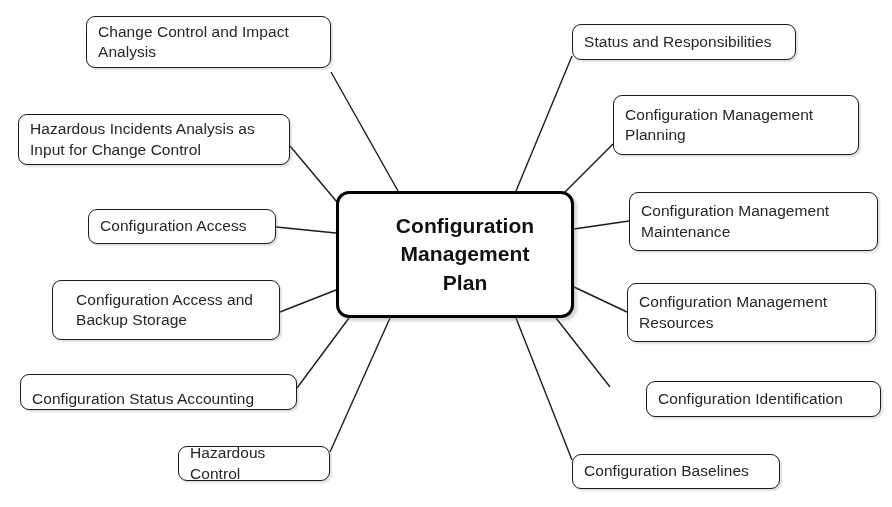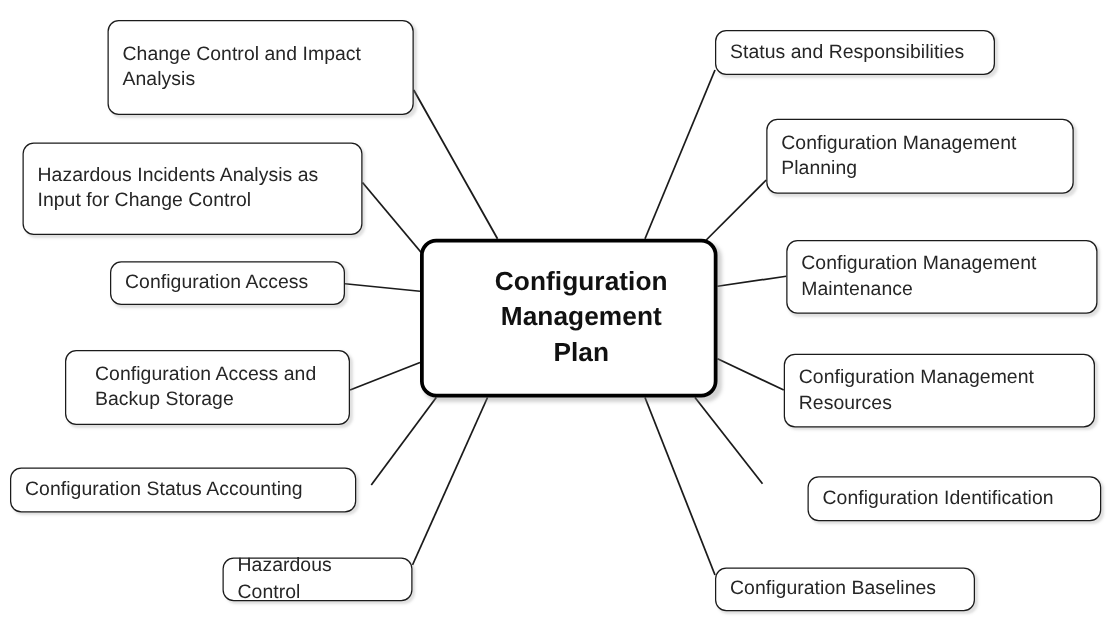--- a/index.html
+++ b/index.html
@@ -79,36 +79,36 @@
       <line x1="330" y1="452" x2="390" y2="318" stroke="#1b1b1b" stroke-width="1.4"></line>
       <line x1="572" y1="56" x2="516" y2="191" stroke="#1b1b1b" stroke-width="1.4"></line>
       <line x1="613" y1="144" x2="561" y2="196" stroke="#1b1b1b" stroke-width="1.4"></line>
       <line x1="629" y1="221" x2="574" y2="229" stroke="#1b1b1b" stroke-width="1.4"></line>
       <line x1="627" y1="312" x2="574" y2="287" stroke="#1b1b1b" stroke-width="1.4"></line>
       <line x1="610" y1="387" x2="556" y2="318" stroke="#1b1b1b" stroke-width="1.4"></line>
       <line x1="572" y1="460" x2="516" y2="318" stroke="#1b1b1b" stroke-width="1.4"></line>
     </svg>
 
   <div id="node-layer">
-      <div class="node" style="left: 86px; top: 16px; width: 245px; height: 76px;">
+      <div class="node" style="left: 86px; top: 16px; width: 245px; height: 52px;">
         <span class="node-label">Change Control and Impact
 Analysis</span>
       </div>
-      <div class="node" style="left: 18px; top: 114px; width: 272px; height: 74px;">
+      <div class="node" style="left: 18px; top: 114px; width: 272px; height: 51px;">
         <span class="node-label">Hazardous Incidents Analysis as
 Input for Change Control</span>
       </div>
       <div class="node" style="left: 88px; top: 209px; width: 188px; height: 35px;">
         <span class="node-label">Configuration Access</span>
       </div>
       <div class="node" style="left: 52px; top: 280px; width: 228px; height: 60px; padding-left: 12px;">
         <span class="node-label">Configuration Access and
 Backup Storage</span>
       </div>
-      <div class="node" style="left: 8px; top: 374px; width: 277px; height: 36px;">
+      <div class="node" style="left: 20px; top: 374px; width: 277px; height: 36px; align-items: flex-end;">
         <span class="node-label">Configuration Status Accounting</span>
       </div>
       <div class="node" style="left: 178px; top: 446px; width: 152px; height: 35px;">
         <span class="node-label">Hazardous Control</span>
       </div>
       <div class="node" style="left: 572px; top: 24px; width: 224px; height: 36px;">
         <span class="node-label">Status and Responsibilities</span>
       </div>
       <div class="node" style="left: 613px; top: 95px; width: 246px; height: 60px;">
         <span class="node-label">Configuration Management

